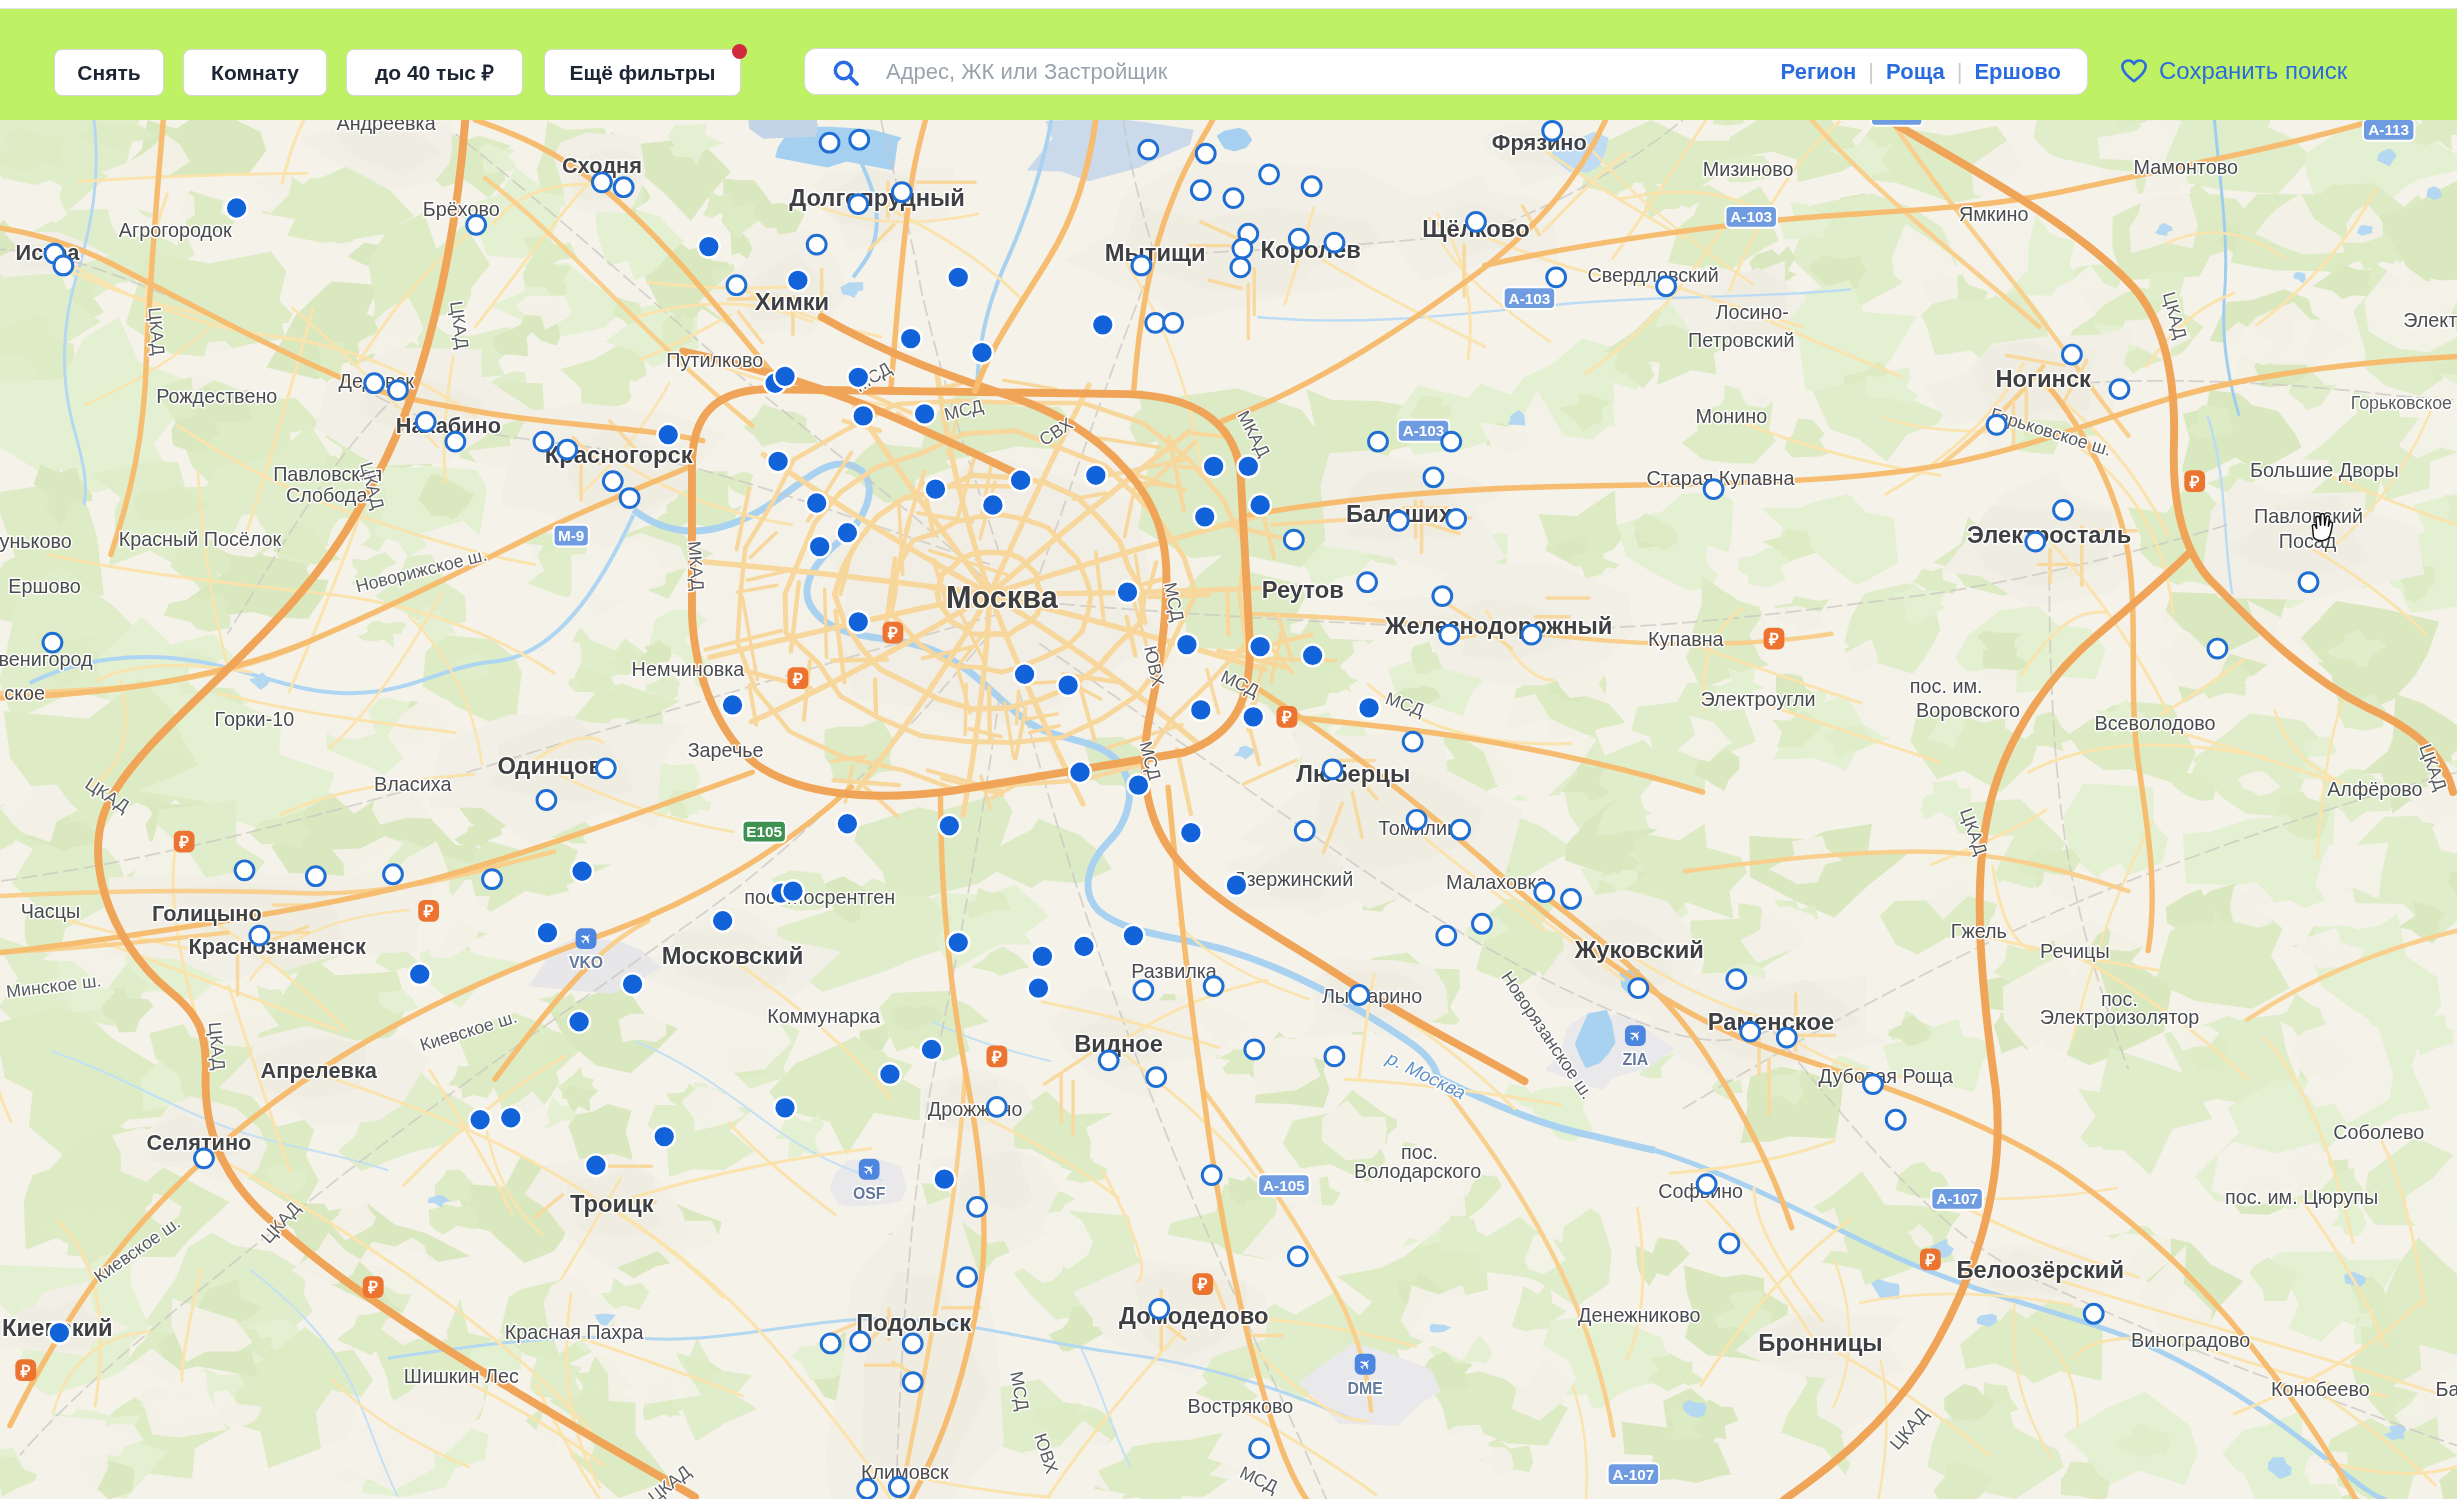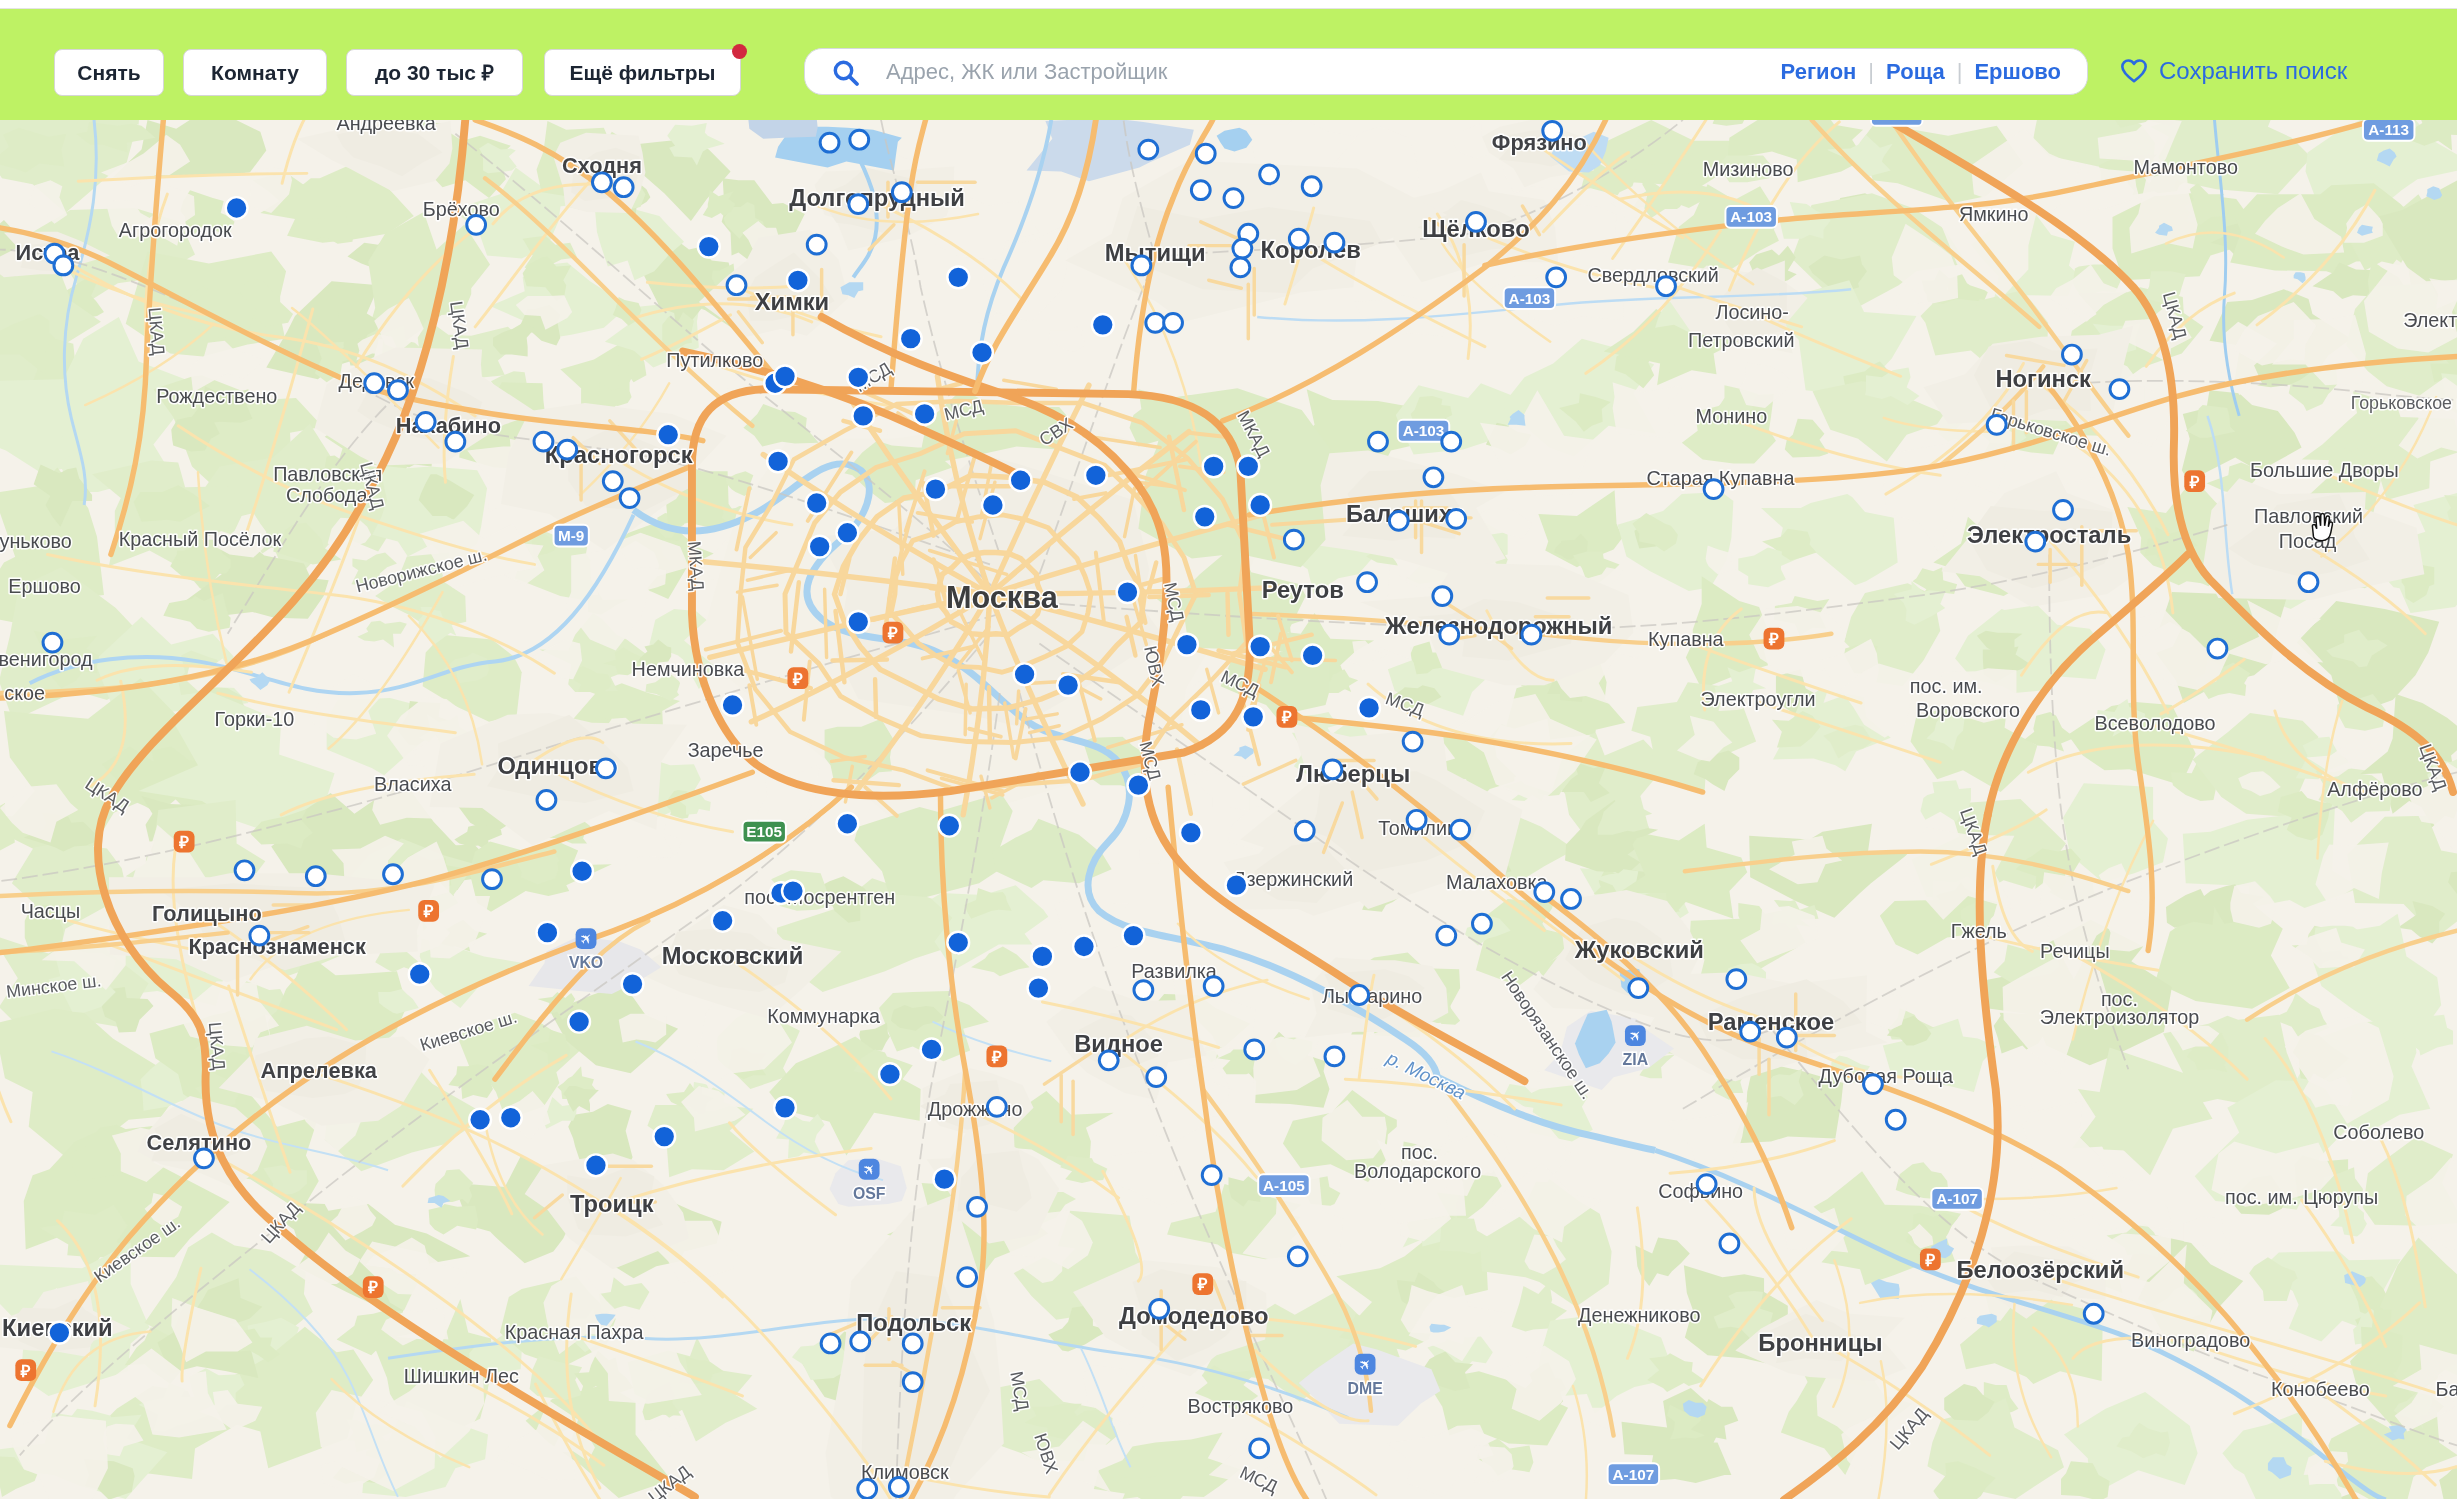--- a/index.html
+++ b/index.html
@@ -1,20 +1,20 @@
 <!DOCTYPE html>
 <html><head><meta charset="utf-8"><style>
 html,body{margin:0;padding:0}
 body{width:2457px;height:1500px;overflow:hidden;position:relative;font-family:"Liberation Sans",sans-serif;background:#fff}
 #hdr{position:absolute;top:0;left:0;width:2457px;height:120px;background:#bef264;z-index:5;border-top:8px solid #fff;box-sizing:border-box}
 #hdr:before{content:"";position:absolute;top:0;left:0;width:100%;height:1px;background:#e4e4e4}
 .btn{position:absolute;top:41px;height:45px;border:1px solid #d6d6d6;border-radius:8px;background:#fff;
  font-size:21px;font-weight:700;color:#1c2533;text-align:center;line-height:45px}
 #reddot{position:absolute;left:732px;top:36px;width:15px;height:15px;border-radius:50%;background:#d2293f}
-#search{position:absolute;left:804px;top:40px;width:1282px;height:45px;border:1px solid #d6dade;border-radius:18px;background:#fff}
+#search{position:absolute;left:804px;top:40px;width:1282px;height:45px;border:1px solid #d6dade;border-radius:12px;background:#fff}
 #ph{position:absolute;left:81px;top:10px;font-size:22px;color:#9aa3ad}
 #links{position:absolute;right:14px;top:10px;font-size:22px;font-weight:600;color:#2b6be0}
 #links a{margin:0 12px;color:#2b6be0}
 #links i{color:#c8cdd2;font-style:normal;font-weight:400}
 #save{position:absolute;left:2119px;top:49px;font-size:24px;font-weight:400;color:#2b6be0}
 </style></head><body>
 <svg width="2457" height="1500" viewBox="0 0 2482 1515" xmlns="http://www.w3.org/2000/svg" style="position:absolute;top:0;left:0" font-family="Liberation Sans, sans-serif">
     <rect x="0" y="121" width="2482" height="1394" fill="#f5f2ea"></rect>
     <polygon points="128,164 109,178 66,215 33,186 2,180 -26,138 17,103 72,110 143,109" fill="#e0edca"></polygon>
     <polygon points="141,113 140,126 132,124 113,136 93,133 76,128 83,115 89,100 105,94 120,102 129,99 138,104" fill="#e0edca"></polygon>
@@ -1768,21 +1768,21 @@
     <circle cx="789" cy="902" r="11" fill="#1263d9" stroke="#fff" stroke-width="2.5"></circle>
     <circle cx="801" cy="900" r="11" fill="#1263d9" stroke="#fff" stroke-width="2.5"></circle>
     <circle cx="740" cy="712" r="11" fill="#1263d9" stroke="#fff" stroke-width="2.5"></circle>
     <g transform="translate(2330,516)">
       <path d="M7 26 L6 16 C5.5 13.5 8.5 13 9.2 15.2 L10.3 18 L9.5 7.5 C9.3 5 12.6 4.6 13.1 7 L14.2 15 L14.4 4.5 C14.6 2 17.8 2 18 4.5 L18.3 15 L19.8 6.5 C20.3 4.2 23.3 4.7 23.1 7 L22 16 L23 12.5 C23.8 10.3 26.6 11 26.2 13.3 L24.5 22 C23.5 27.5 20.5 30 15.8 30 C11 30 8 28.7 7 26 Z" fill="#fff" stroke="#111" stroke-width="1.5"></path>
     </g>
   </svg>
 <div id="hdr">
  <div class="btn" style="left:54px;width:108px">Снять</div>
  <div class="btn" style="left:183px;width:142px">Комнату</div>
- <div class="btn" style="left:346px;width:175px">до 30 тыс ₽</div>
+ <div class="btn" style="left:346px;width:175px">до 40 тыс ₽</div>
  <div class="btn" style="left:544px;width:195px">Ещё фильтры</div>
  <div id="reddot"></div>
  <div id="search">
   <svg width="30" height="30" viewBox="0 0 30 30" style="position:absolute;left:26px;top:9px">
    <circle cx="12.5" cy="12.5" r="8.2" fill="none" stroke="#2b6be0" stroke-width="3.4"></circle>
    <line x1="18.6" y1="18.6" x2="26" y2="26" stroke="#2b6be0" stroke-width="3.8" stroke-linecap="round"></line>
   </svg>
   <span id="ph">Адрес, ЖК или Застройщик</span>
   <span id="links"><a>Регион</a><i>|</i><a>Роща</a><i>|</i><a>Ершово</a></span>
  </div>

